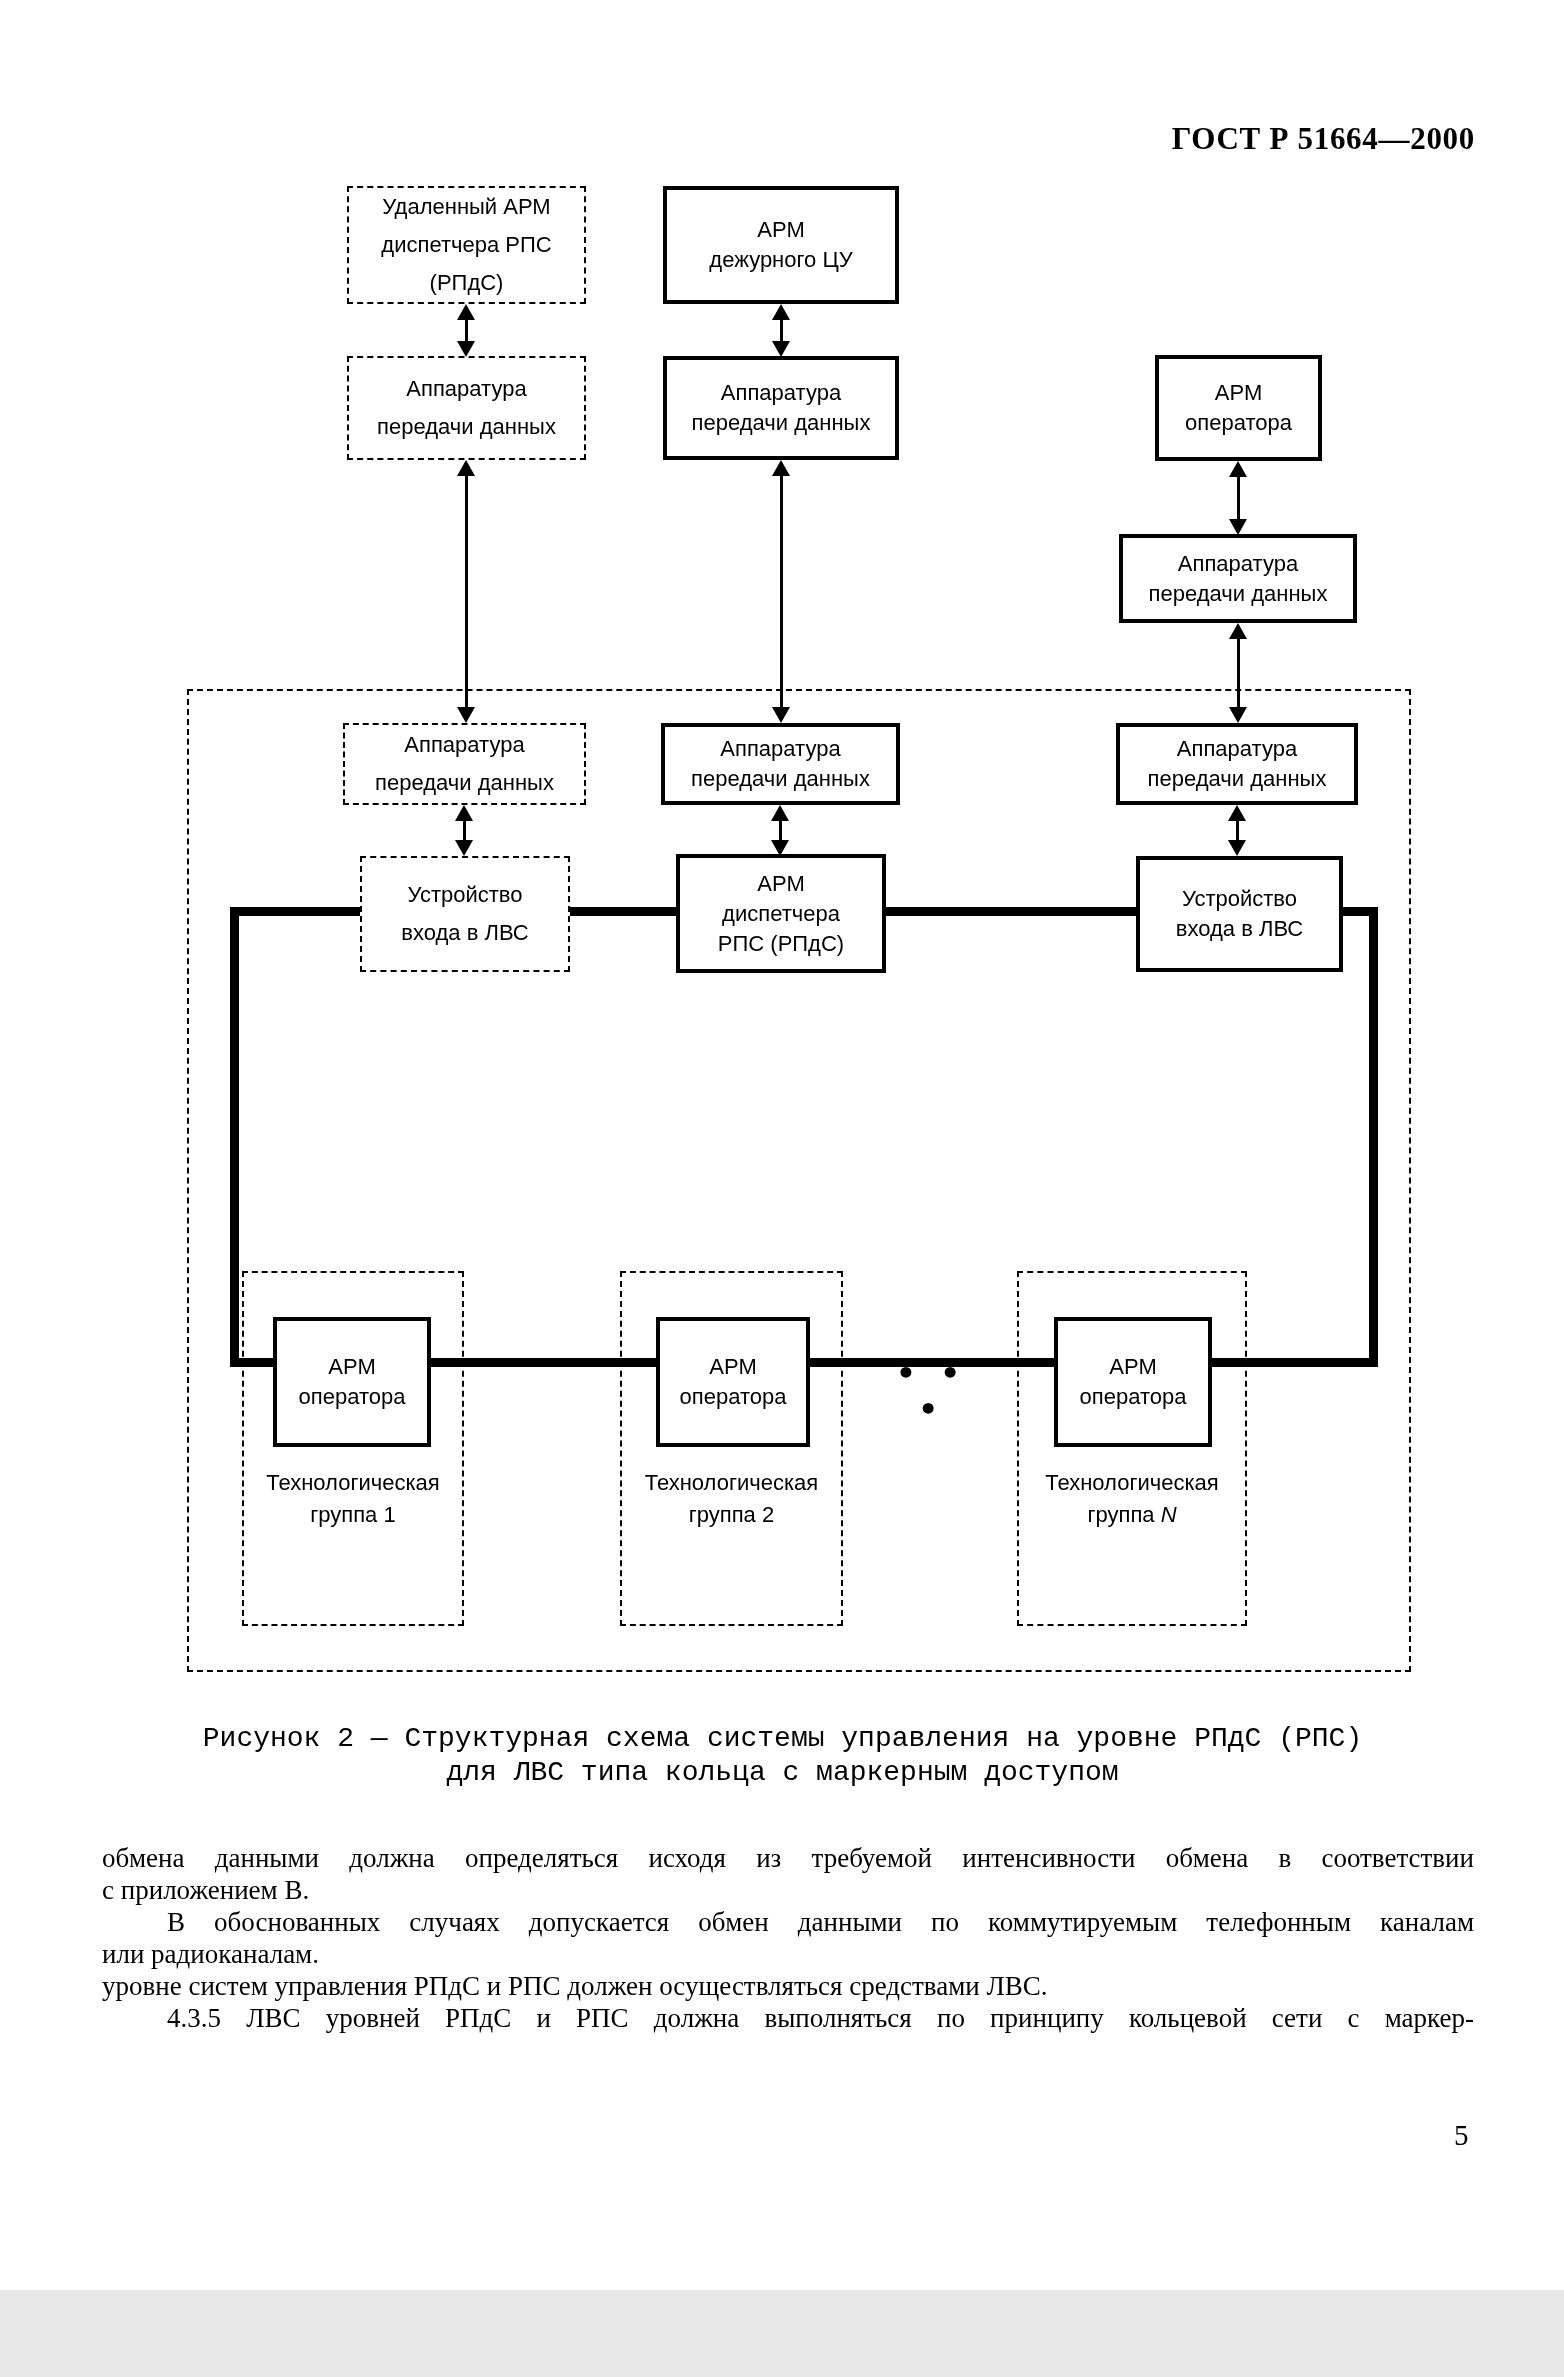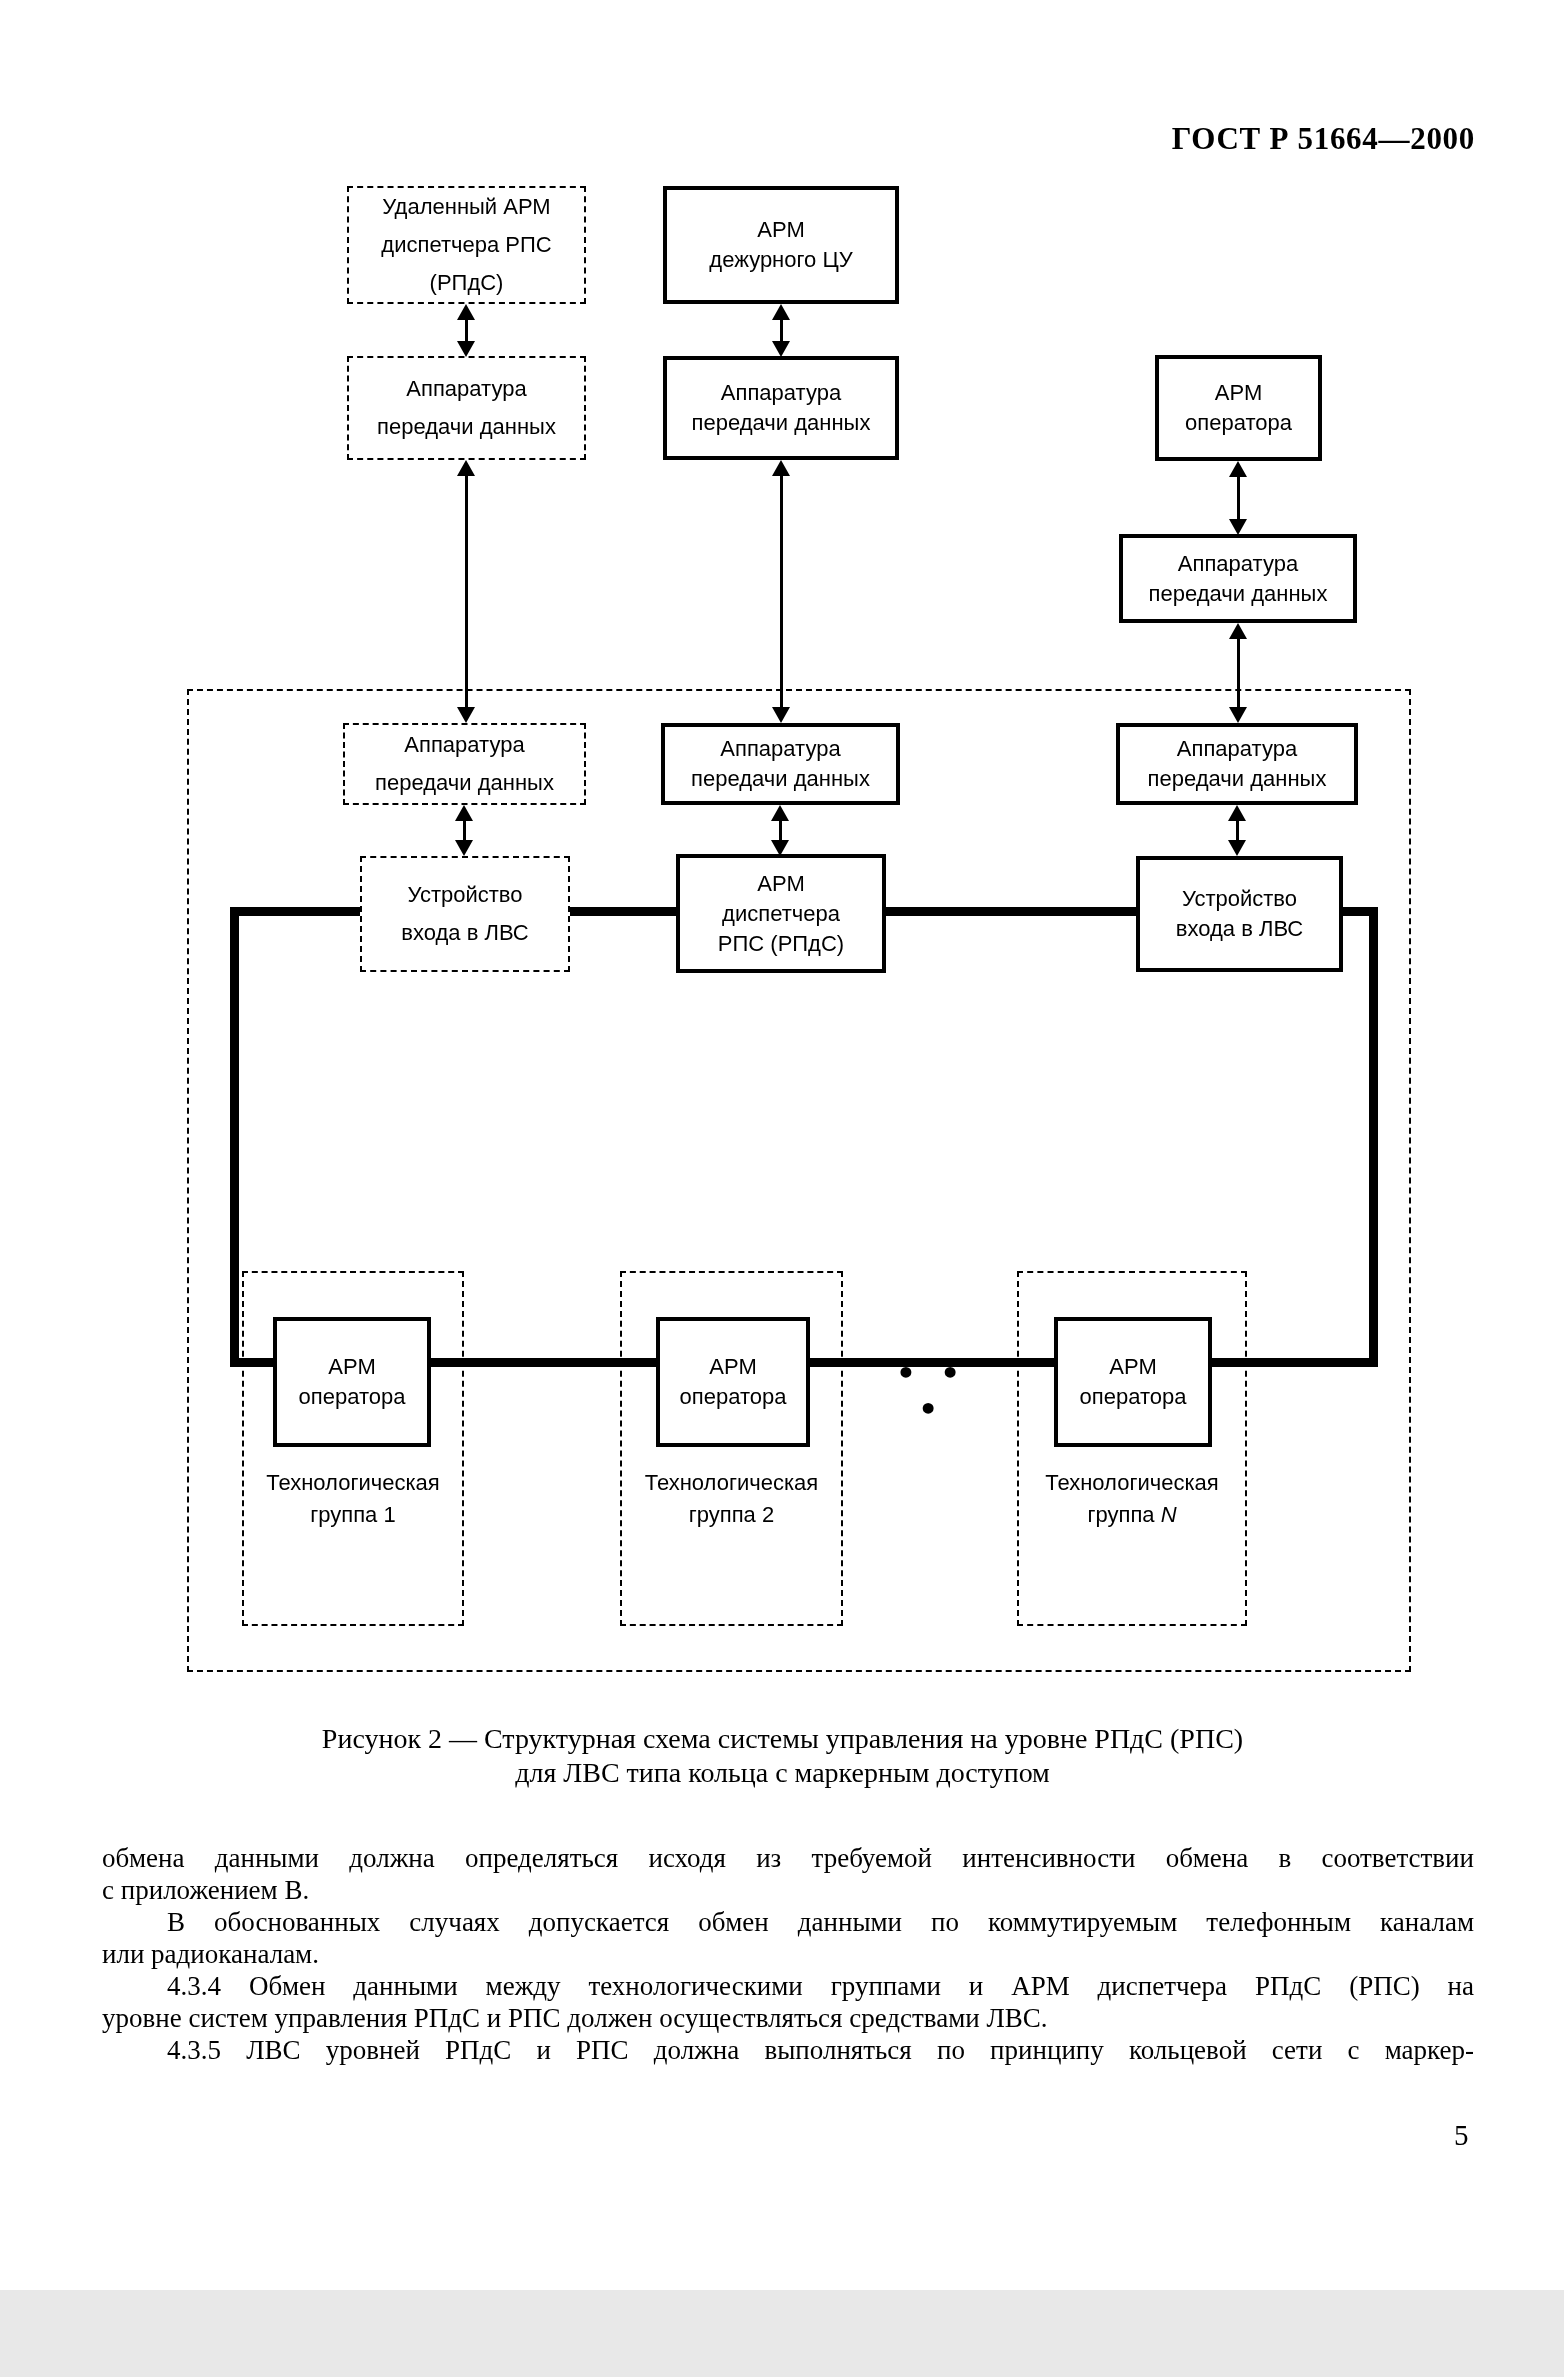--- a/index.html
+++ b/index.html
@@ -8,21 +8,21 @@
     margin:0 auto; overflow:hidden; color:#000;
   }
   
   .hdr {
     position:absolute; top:121px; right:90px;
     font-family:"Liberation Serif", serif; font-weight:bold; font-size:31px;
     letter-spacing:0.7px; white-space:nowrap;
   }
   .cap {
     position:absolute; text-align:center;
-    font-family:Liberation Serif, serif; font-size:28px; line-height:34px;
+    font-family:Liberation Mono, monospace; font-size:28px; line-height:34px;
   }
   .bodytext {
     position:absolute; font-family:Liberation Serif, serif; font-size:27px;
   }
   .bodytext .ln { height:32px; line-height:32px; white-space:nowrap; }
   .bodytext .jl { white-space:normal; text-align:justify; text-align-last:justify; }
   .bodytext .ind { padding-left:65px; }
   .pagenum {
     position:absolute; left:1454px; top:2119px;
     font-family:"Liberation Serif", serif; font-size:29px;
@@ -234,21 +234,20 @@
   <div class="cap" style="left:100px; top:1722px; width:1365px;">
     <div>Рисунок 2 — Структурная схема системы управления на уровне РПдС (РПС)</div>
     <div>для ЛВС типа кольца с маркерным доступом</div>
   </div>
 
   <div class="bodytext" style="left:102px; top:1842px; width:1372px;">
     <div class="ln jl">обмена данными должна определяться исходя из требуемой интенсивности обмена в соответствии</div>
     <div class="ln">с приложением В.</div>
     <div class="ln jl ind">В обоснованных случаях допускается обмен данными по коммутируемым телефонным каналам</div>
     <div class="ln">или радиоканалам.</div>
-    <div class="ln jl ind">4.3.4 Обмен данными между технологическими группами и АРМ диспетчера РПдС (РПС) на</div>
     <div class="ln">уровне систем управления РПдС и РПС должен осуществляться средствами ЛВС.</div>
     <div class="ln jl ind">4.3.5 ЛВС уровней РПдС и РПС должна выполняться по принципу кольцевой сети с маркер-</div>
   </div>
 
   <div class="pagenum">5</div>
 
 </div>
 
 
 </body></html>

